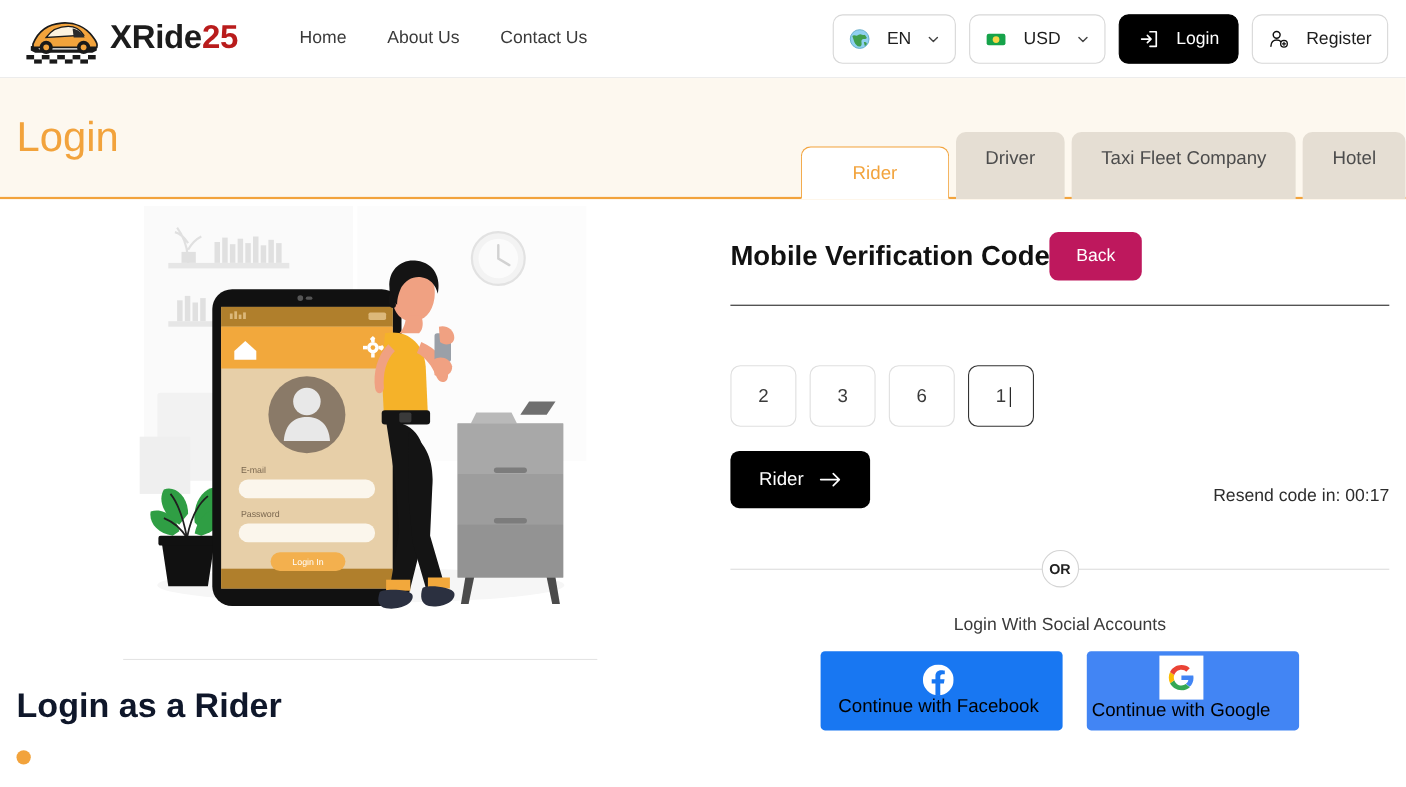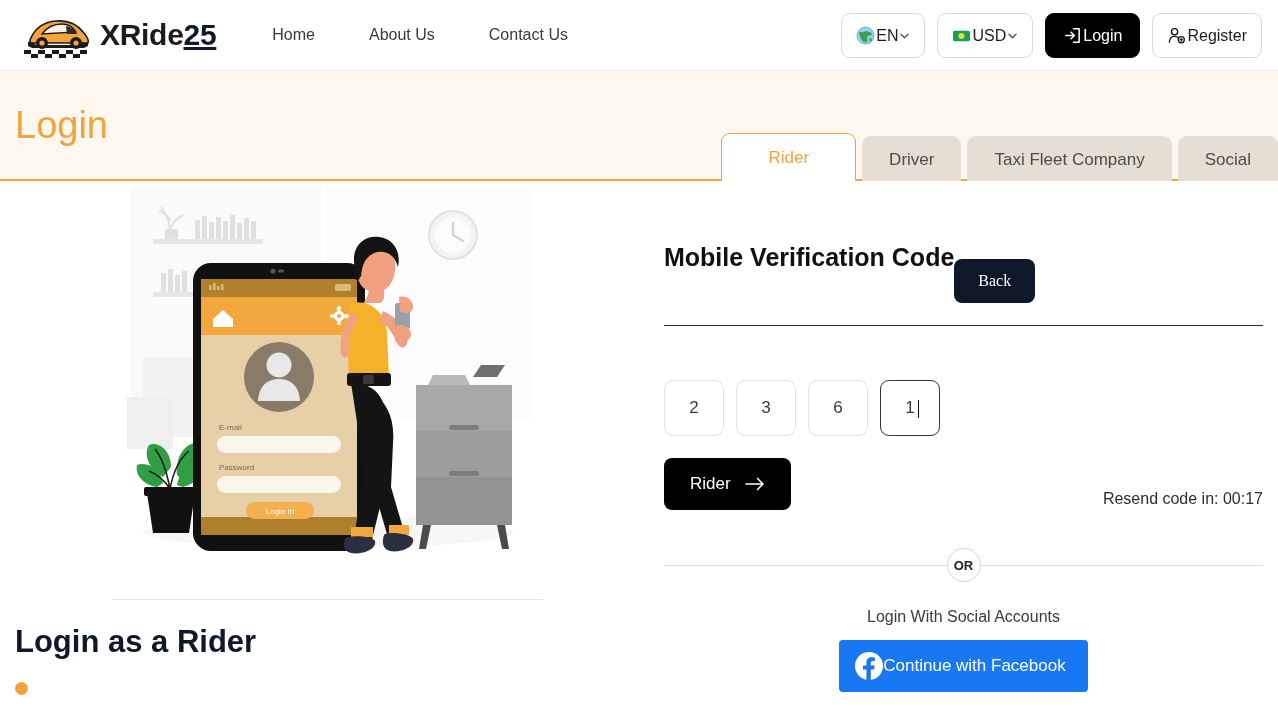--- a/index.html
+++ b/index.html
@@ -17,34 +17,34 @@
     background: #ffffff;
     border-bottom: 1px solid #ececec;
     display: flex; align-items: center;
   }
   .logo-wrap { display: flex; align-items: center; margin-left: 22px; }
   .logo-mark { width: 72px; height: 46px; display: block; }
   .logo-text {
     font-size: 30px; font-weight: bold; color: #1c1c1c;
     letter-spacing: -0.3px; margin-left: 6px;
   }
-  .logo-text .num { color: #0f172a; text-decoration: underline; }
-
-  .nav { display: flex; align-items: center; margin-left: 38px; gap: 18px; }
+  .logo-text .num { color: #b91c1c; }
+
+  .nav { display: flex; align-items: center; margin-left: 38px; gap: 1px; }
   .nav a {
     font-size: 16px; color: #3a3a3a; text-decoration: none;
     padding: 6px 18px; display: inline-block;
   }
 
   .header-right {
     position: absolute; right: 16px; top: 13px;
     display: flex; align-items: center; gap: 12px;
   }
   .pill {
-    display: flex; align-items: center; gap: 1px;
+    display: flex; align-items: center; gap: 15px;
     height: 45px; padding: 0 14px;
     border: 1px solid #d8d8d8; border-radius: 9px;
     background: #fff; font-size: 16px; color: #1d1d1d;
     white-space: nowrap;
   }
   .pill.dark {
     background: #000; color: #fff; border-color: #000;
     padding: 0 17px;
   }
   .chev { width: 11px; height: 11px; flex: none; }
@@ -62,21 +62,21 @@
     font-size: 38px; color: #f2a33c; margin-left: 15px; font-weight: normal;
   }
   .tabs {
     position: absolute; right: 0; bottom: -2px;
     display: flex; align-items: flex-end; gap: 6px;
   }
   .tab {
     background: #e5ded3; color: #4c4c4c;
     font-size: 17px; text-align: center;
     border-radius: 9px 9px 0 0;
-    padding: 14px 26px 13px;
+    padding: 14px 26px 29px;
     line-height: 1;
     border: 1px solid transparent; border-bottom: none;
   }
   .tab.active {
     background: #ffffff; color: #f2a33c;
     border: 1px solid #f2a33c; border-bottom: 1px solid #ffffff;
     position: relative; z-index: 3;
     padding: 15px 46px 14px;
   }
 
@@ -103,25 +103,24 @@
     width: 13px; height: 13px; border-radius: 50%;
     background: #f2a33c; flex: none; margin-top: 4px;
   }
 
   
   .form-head {
     display: flex; align-items: center; 
   }
   .form-title { font-size: 25px; font-weight: bold; color: #111; }
   .back-btn {
-    background: #0f172a; color: #fff; font-size: 16px;
+    background: #be185d; color: #fff; font-size: 16px;
     border: none; border-radius: 8px;
     padding: 13px 24px; cursor: pointer;
-    font-family: Liberation Serif, serif;
-    margin-top: 48px;
+    font-family: Liberation Sans, sans-serif;
   }
   .rule { height: 1px; background: #2a2a2a; margin: 22px 0 0; }
 
   .otp-row { display: flex; gap: 12px; margin-top: 54px; }
   .otp-box {
     width: 60px; height: 56px;
     border: 1px solid #dfdfdf; border-radius: 9px;
     background: #fff; text-align: center;
     font-size: 17px; color: #3a3a3a;
     font-family: "Liberation Sans", sans-serif;
@@ -162,22 +161,23 @@
   }
   .social-label {
     text-align: center; font-size: 16px; color: #3a3a3a; margin-top: 26px;
   }
   .social-row {
     display: flex; gap: 22px; margin-top: 14px; justify-content: center;
   }
   .social-btn {
     display: flex; align-items: center; gap: 0;
     border: none; border-radius: 4px; cursor: pointer;
-    color: #ffffff; font-size: 17px;
+    color: #000000; font-size: 17px;
     font-family: "Liberation Sans", sans-serif;
+    flex-direction: column;
   }
   .fb-btn { background: #1877f2; padding: 12px 22px 12px 16px; }
   .gg-btn { background: #4285f4; padding: 4px 26px 4px 4px; }
   .fb-ic { width: 28px; height: 28px; flex: none; }
   .gg-ic-box {
     width: 40px; height: 40px; background: #fff; flex: none;
     display: flex; align-items: center; justify-content: center;
   }
   .gg-ic { width: 24px; height: 24px; }
 </style>
@@ -265,21 +265,21 @@
 
   </div>
 </div>
 
 <div class="banner">
   <h1 class="banner-title">Login</h1>
   <div class="tabs">
     <div class="tab active">Rider</div>
     <div class="tab">Driver</div>
     <div class="tab">Taxi Fleet Company</div>
-    <div class="tab">Social</div>
+    <div class="tab">Hotel</div>
   </div>
 </div>
 
 <div class="content">
 
   <div class="left-col">
 
     <svg class="illus" width="430" height="400" viewBox="0 0 430 400">
 
       <rect x="10" y="0" width="410" height="340" fill="#ffffff"></rect>
@@ -457,16 +457,27 @@
     <div class="social-label">Login With Social Accounts</div>
 
     <div class="social-row">
       <button class="social-btn fb-btn">
         <svg class="fb-ic" viewBox="0 0 28 28">
           <circle cx="14" cy="14" r="14" fill="#ffffff"></circle>
           <path d="M15.8 28 V17.4 H19.1 L19.7 13.5 H15.8 V11.1 C15.8 10 16.3 9 18 9 H19.9 V5.6 C19.9 5.6 18.2 5.3 16.6 5.3 C13.3 5.3 11.4 7.3 11.4 10.7 V13.5 H8 V17.4 H11.4 V28 Z" fill="#1877f2"></path>
         </svg>
         <span>Continue with Facebook</span>
       </button>
+      <button class="social-btn gg-btn">
+        <span class="gg-ic-box">
+          <svg class="gg-ic" viewBox="0 0 24 24">
+            <path fill="#4285F4" d="M23 12.3c0-.9-.1-1.5-.2-2.2H12v4h6.3c-.1 1-.8 2.6-2.3 3.6l3.5 2.7c2.1-1.9 3.5-4.8 3.5-8.1z"></path>
+            <path fill="#34A853" d="M12 23.5c3.1 0 5.8-1 7.7-2.8l-3.7-2.8c-1 .7-2.3 1.2-4 1.2-3 0-5.6-2-6.5-4.8l-3.8 2.9c1.9 3.8 5.8 6.3 10.3 6.3z"></path>
+            <path fill="#FBBC05" d="M5.5 14.3c-.2-.7-.4-1.5-.4-2.3s.1-1.6.4-2.3L1.7 6.8C.9 8.4.5 10.1.5 12s.4 3.6 1.2 5.2l3.8-2.9z"></path>
+            <path fill="#EA4335" d="M12 4.9c2.1 0 3.6.9 4.4 1.7l3.2-3.2C17.8 1.6 15.1.5 12 .5 7.5.5 3.6 3 1.7 6.8l3.8 2.9C6.4 6.9 9 4.9 12 4.9z"></path>
+          </svg>
+        </span>
+        <span>Continue with Google</span>
+      </button>
     </div>
 
   </div>
 </div>
 
 </body></html>

